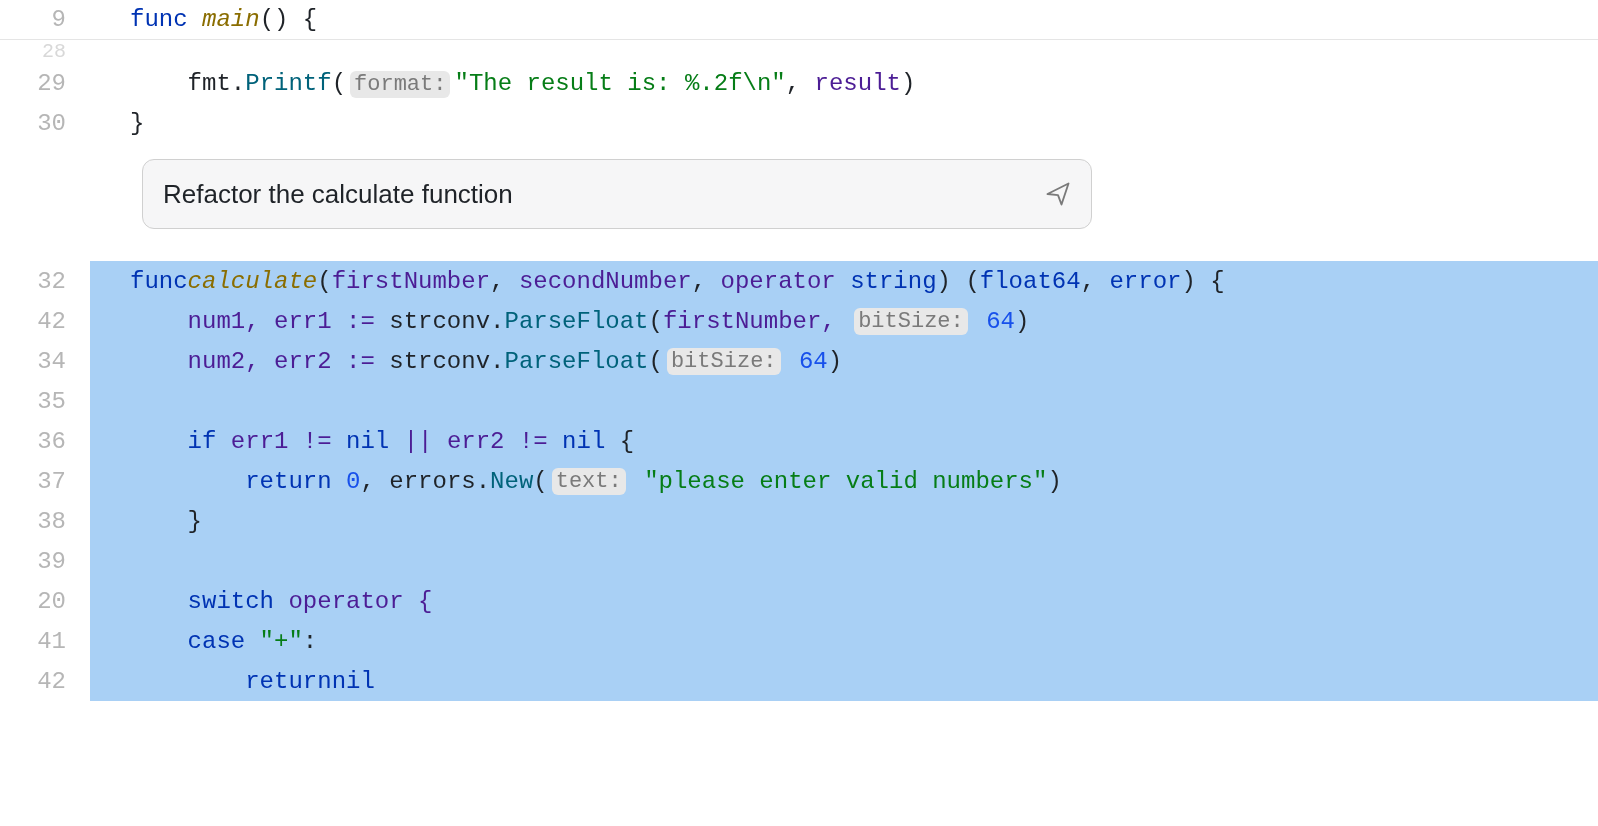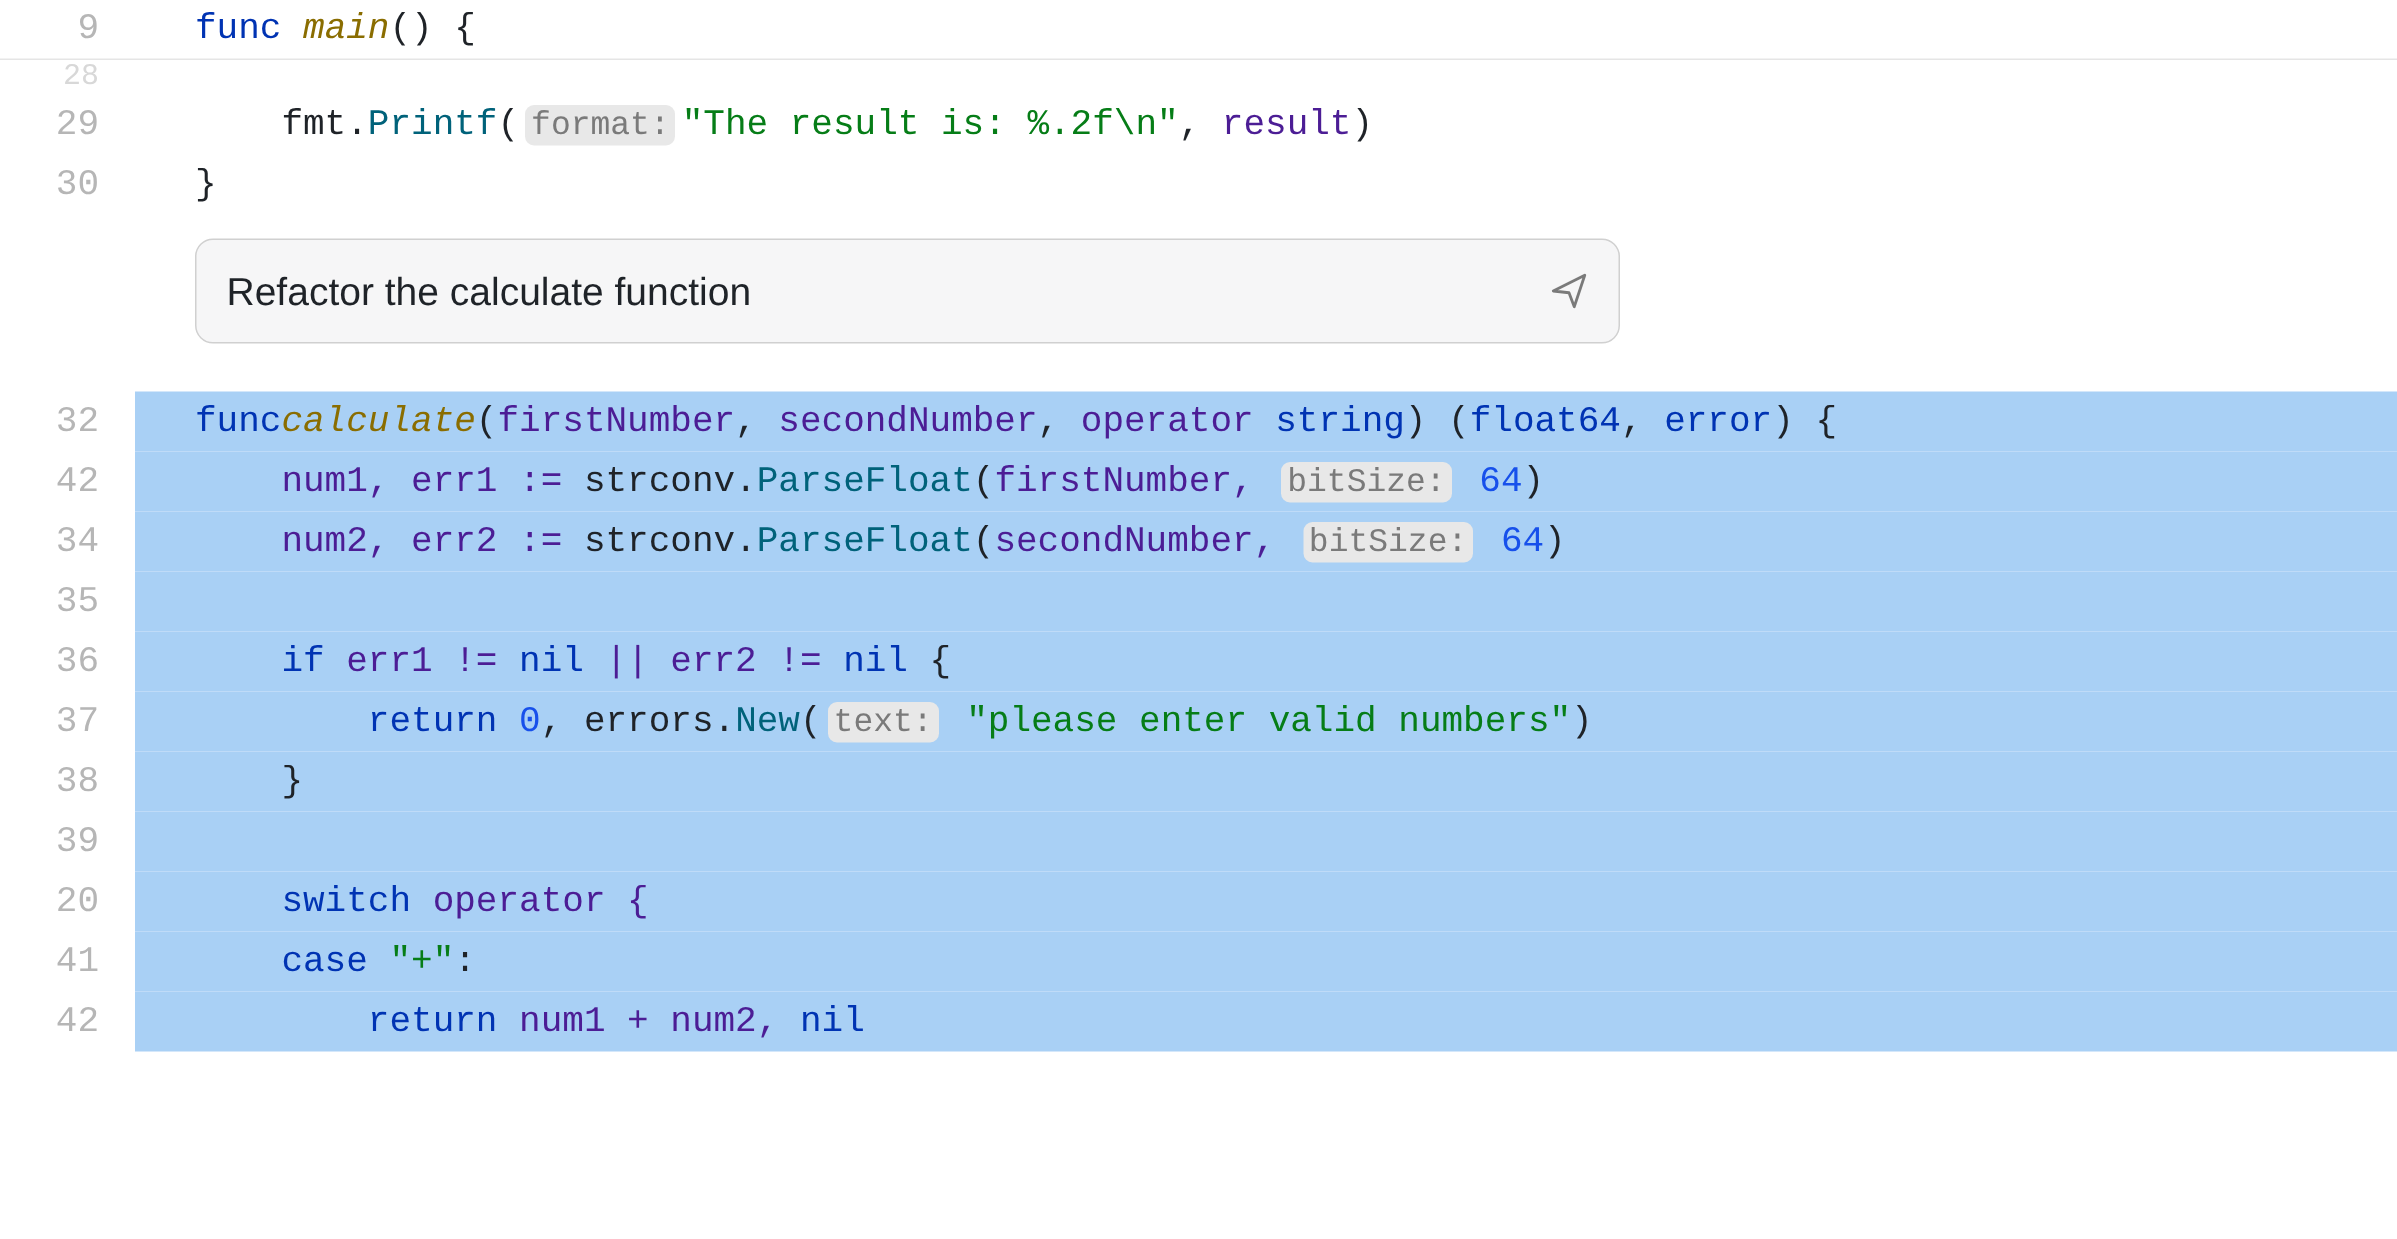--- a/index.html
+++ b/index.html
@@ -71,21 +71,21 @@
   .prompt-row {
     display: flex;
     align-items: center;
     min-height: 40px;
   }
   .prompt-spacer {
     width: 90px;
     flex-shrink: 0;
   }
   .prompt-box {
-    margin-left: 40px;
+    margin-left: 52px;
     margin-top: 16px;
     margin-bottom: 32px;
     width: 950px;
     background: #f6f6f7;
     border: 1px solid #d0d0d0;
     border-radius: 12px;
     display: flex;
     align-items: center;
     padding: 0 18px;
     height: 70px;
@@ -164,21 +164,21 @@
     <div class="code"><span class="kw">func</span> <span class="ident-func">calculate</span><span class="punct">(</span><span class="var">firstNumber</span><span class="punct">, </span><span class="var">secondNumber</span><span class="punct">, </span><span class="var">operator </span><span class="type">string</span><span class="punct">) (</span><span class="type">float64</span><span class="punct">, </span><span class="type">error</span><span class="punct">) {</span></div>
   </div>
 
   <div class="line selected">
     <div class="gutter">42</div>
     <div class="code"><span>    </span><span class="var">num1, err1 := </span><span class="pkg">strconv</span><span class="punct">.</span><span class="fn">ParseFloat</span><span class="punct">(</span><span class="var">firstNumber, </span><span class="hint">bitSize:</span><span class="num"> 64</span><span class="punct">)</span></div>
   </div>
 
   <div class="line selected">
     <div class="gutter">34</div>
-    <div class="code"><span>    </span><span class="var">num2, err2 := </span><span class="pkg">strconv</span><span class="punct">.</span><span class="fn">ParseFloat</span><span class="punct">(</span><span class="var">secondNumber, </span><span class="hint">bitSize:</span><span class="num"> 64</span><span class="punct">)</span></div>
+    <div class="code"><span>    </span><span class="var">num2, err2 := </span><span class="pkg">strconv</span><span class="punct">.</span><span class="fn">ParseFloat</span><span class="punct">(</span><span class="hint">bitSize:</span><span class="num"> 64</span><span class="punct">)</span></div>
   </div>
 
   <div class="line selected">
     <div class="gutter">35</div>
     <div class="code"></div>
   </div>
 
   <div class="line selected">
     <div class="gutter">36</div>
     <div class="code"><span>    </span><span class="kw">if</span><span class="var"> err1 != </span><span class="nil">nil</span><span class="var"> || </span><span class="var">err2 != </span><span class="nil">nil</span><span class="punct"> {</span></div>
@@ -204,16 +204,16 @@
     <div class="code"><span>    </span><span class="kw">switch</span><span class="var"> operator {</span></div>
   </div>
 
   <div class="line selected">
     <div class="gutter">41</div>
     <div class="code"><span>    </span><span class="kw">case</span><span class="str"> "+"</span><span class="punct">:</span></div>
   </div>
 
   <div class="line selected">
     <div class="gutter">42</div>
-    <div class="code"><span>        </span><span class="kw">return</span><span class="var"> num1 + num2, </span><span class="nil">nil</span></div>
+    <div class="code"><span>        </span><span class="kw">return</span><span class="nil">nil</span></div>
   </div>
 
 </div>
 
 </body></html>

